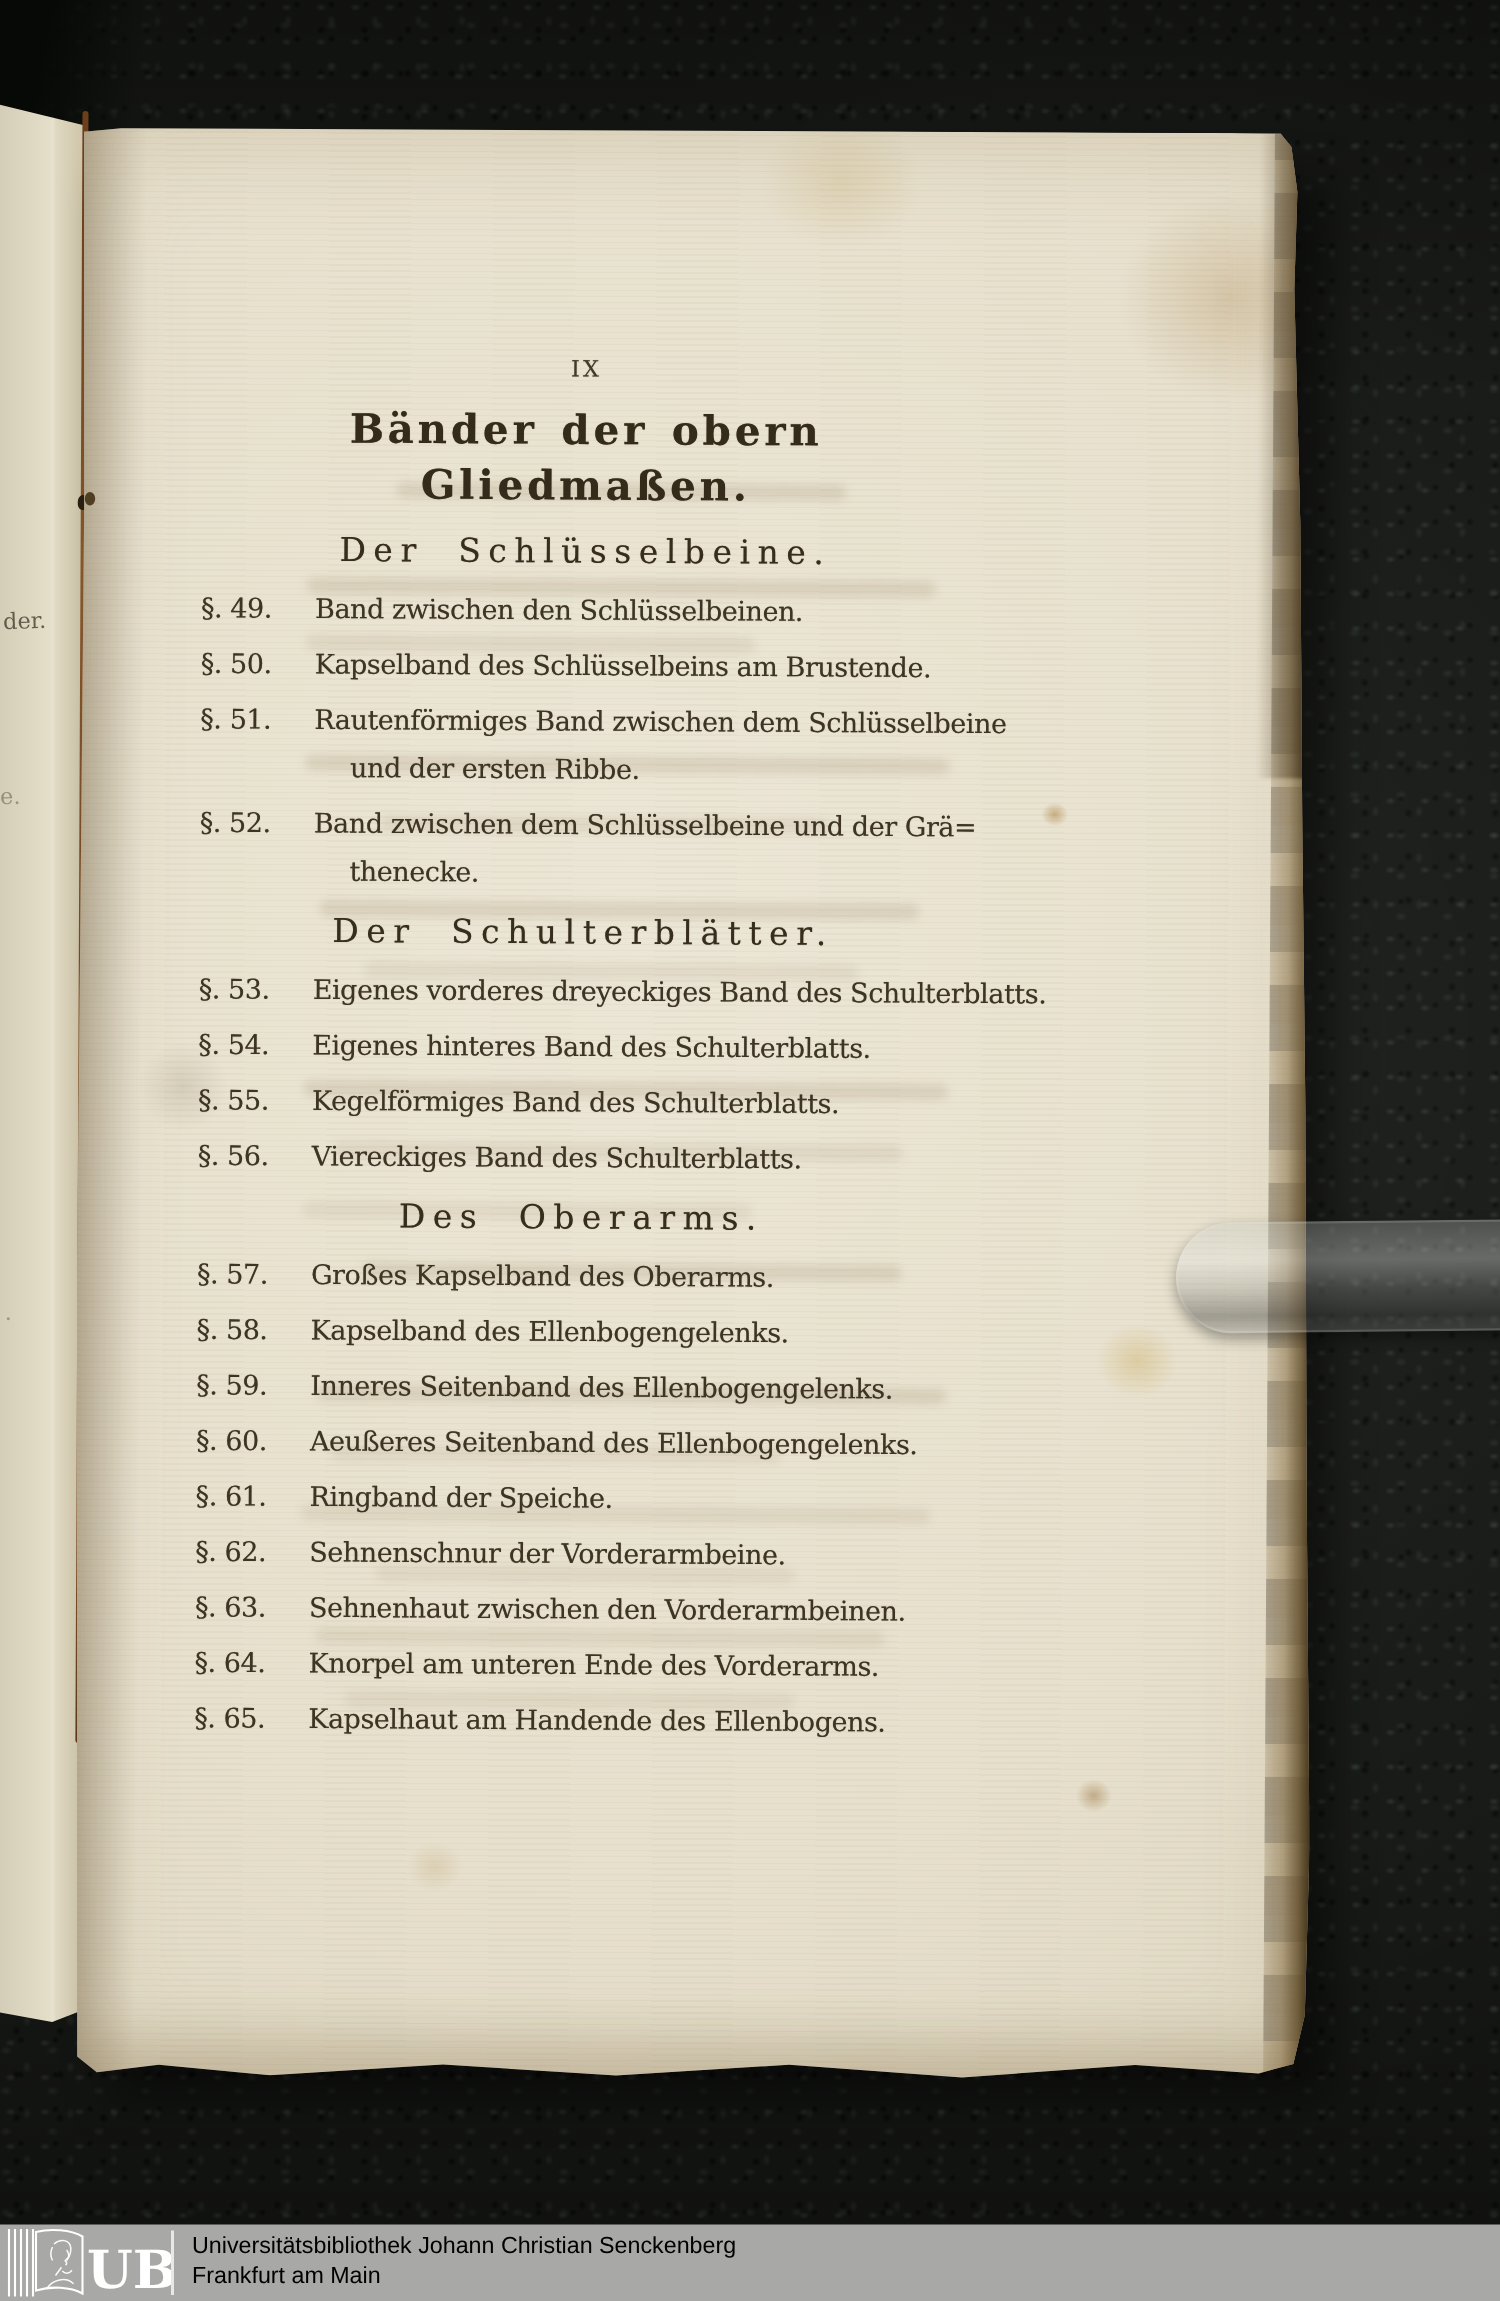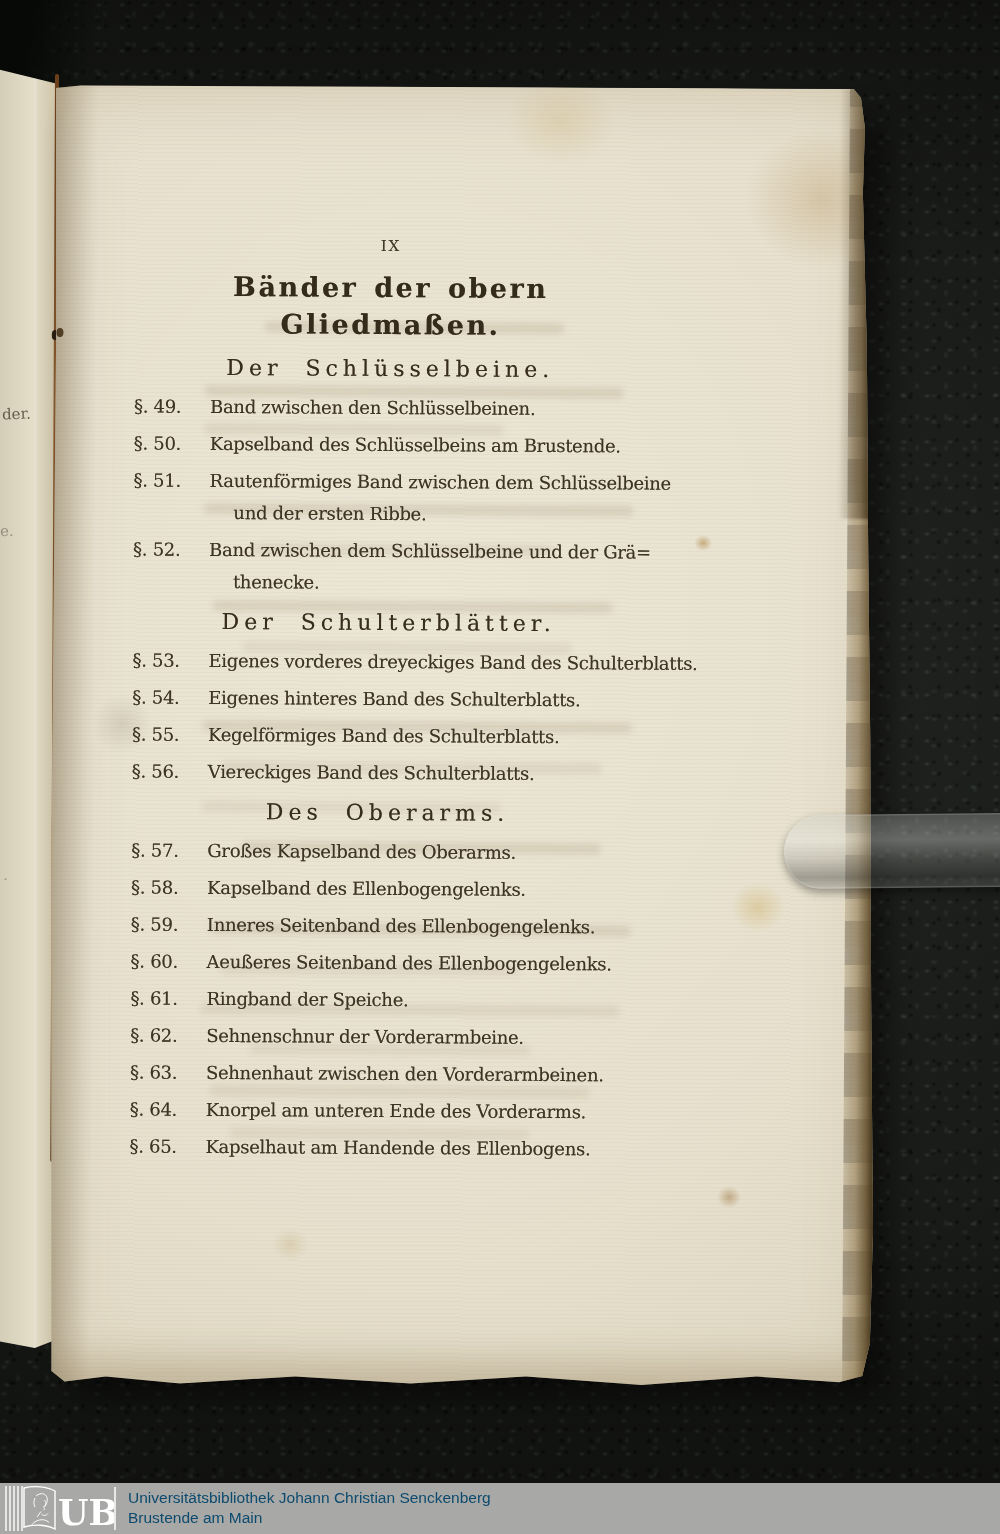--- a/index.html
+++ b/index.html
@@ -83,21 +83,21 @@
   .tape{position:absolute;left:784px;top:814px;width:226px;height:74px;
     transform:rotate(-.6deg);border-radius:37px 0 0 37px;
     background:linear-gradient(180deg, rgba(190,195,190,.30), rgba(226,229,225,.38) 35%,
       rgba(150,152,148,.34) 60%, rgba(72,74,72,.45) 85%, rgba(122,124,120,.35));
     box-shadow:0 4px 9px rgba(0,0,0,.35), inset 0 0 0 1.5px rgba(235,238,235,.16);}
 
   
   .banner{position:absolute;left:0;bottom:0;width:1000px;height:51px;background:#a8a8a6;}
   .banner .logo{position:absolute;left:4px;top:2px;}
   .banner .sep{position:absolute;left:114px;top:4px;width:2px;height:43px;background:#e8e8e6;}
-  .inst{position:absolute;left:128px;top:5px;color:#0c4a6e;
+  .inst{position:absolute;left:128px;top:5px;color:#000000;
     font-family:"Liberation Sans",sans-serif;font-size:15.5px;line-height:20px;}
 </style>
 </head>
 <body>
 
 <div class="stage">
 
   <div class="leather"></div>
   <div class="spine-top"></div>
 
@@ -282,17 +282,17 @@
         <path d="M40.5 15 c1.2 2 2 3.2 1 5 l-2 2.2 c1.2 1 1.2 2 .2 3"></path>
         <path d="M31 13 c-1.5 3 -1.5 6 0 9"></path>
         <path d="M33 32 l4 -5.5 M37.5 29 c2 2 4.5 2 6.5 -.5"></path>
         <path d="M27 41 c4 -6.5 13 -8.5 18 -3.5"></path>
       </g>
       <text x="54" y="40" font-family="DejaVu Serif, serif" font-weight="bold" font-size="35" fill="#ffffff">UB</text>
     </svg>
     <div class="sep"></div>
     <div class="inst">
       <div>Universitätsbibliothek Johann Christian Senckenberg</div>
-      <div>Brustende am Main</div>
+      <div>Frankfurt am Main</div>
     </div>
   </div>
 
 </div>
 
 </body></html>

